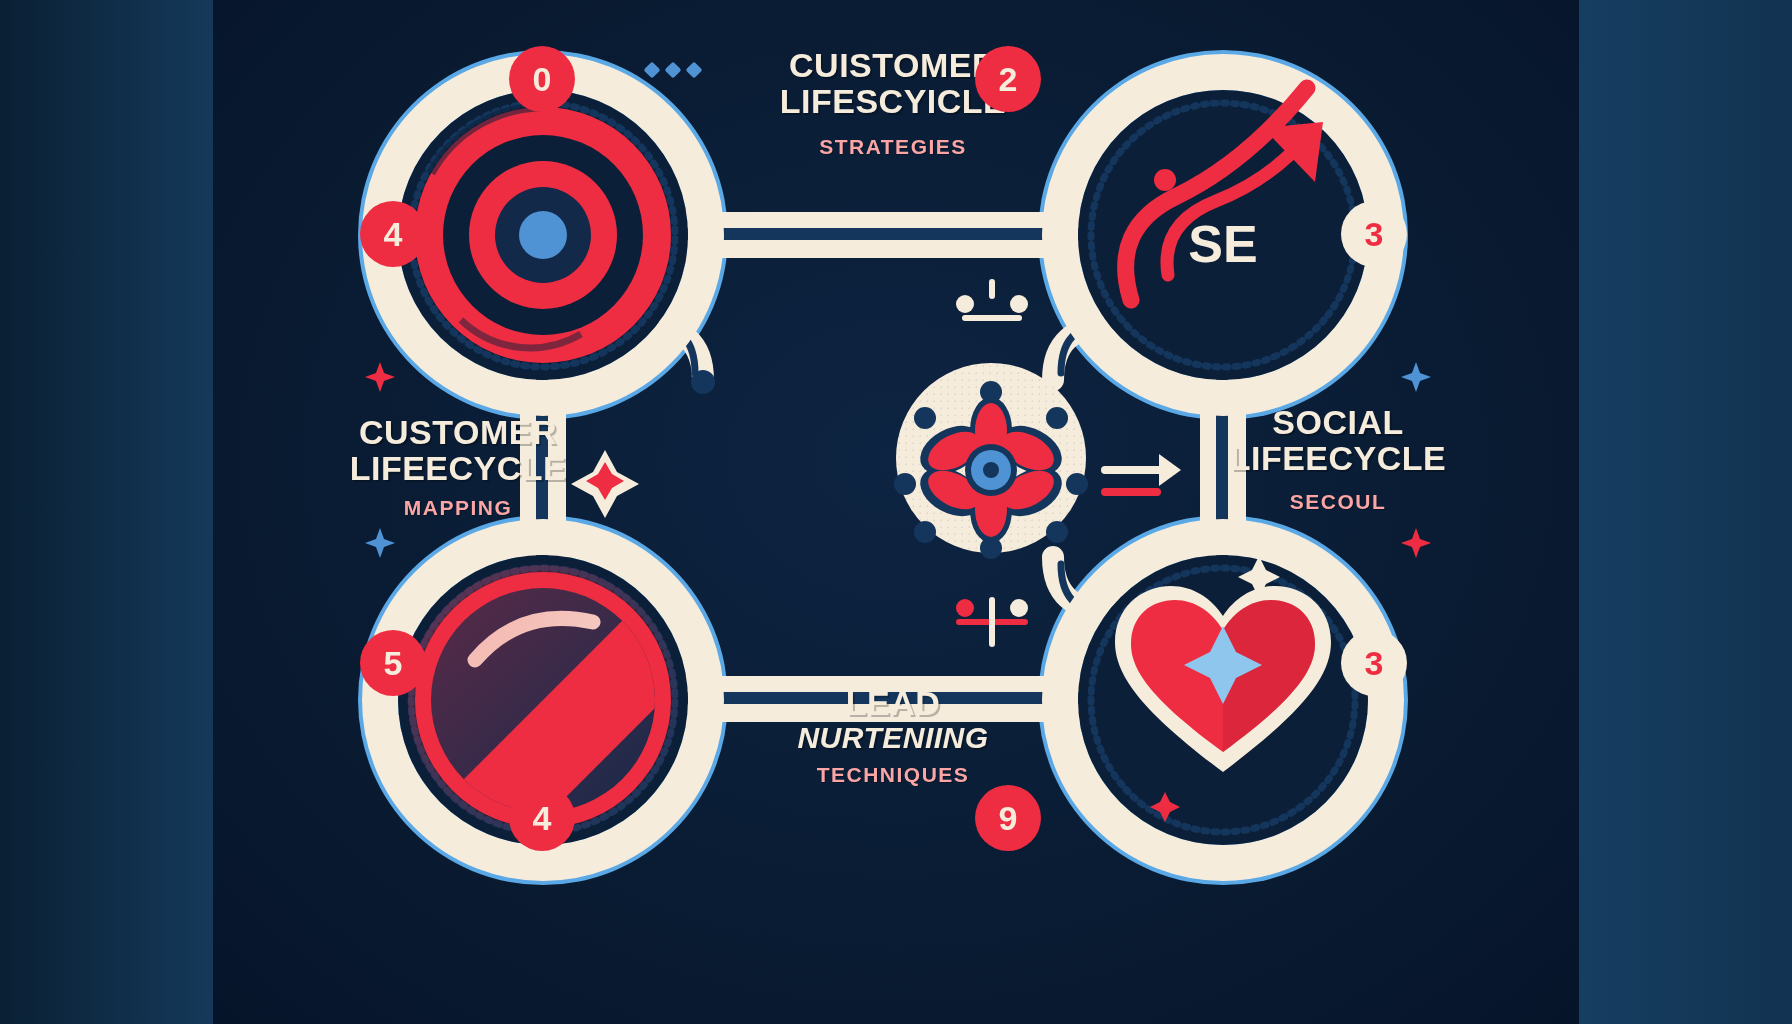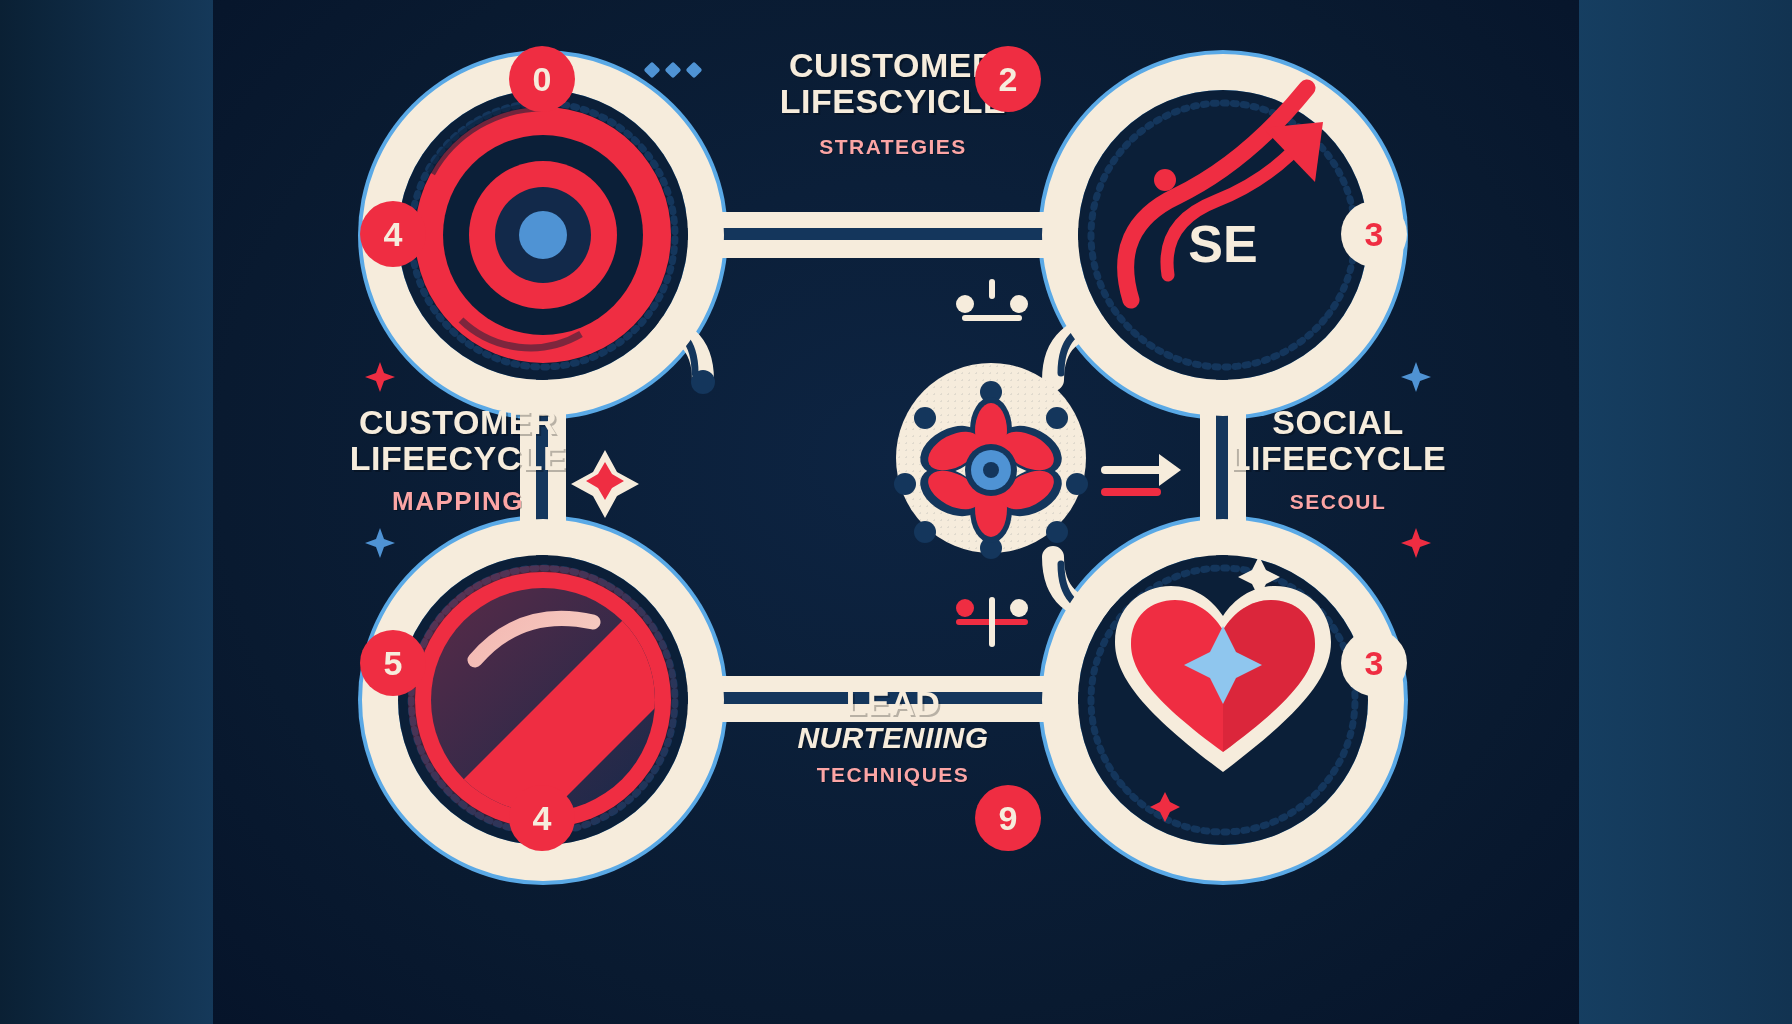--- a/index.html
+++ b/index.html
@@ -255,24 +255,24 @@
           <path d="M15 0 l4 11 l11 4 l-11 4 l-4 11 l-4 -11 l-11 -4 l11 -4 Z" fill="#ef2d42"></path>
         </svg>
     </div>
 
     <div class="tblock" style="left:490px;top:48px;width:380px;">
       <div class="t1" style="font-size:34px;">CUISTOMER</div>
       <div class="t1" style="font-size:34px;">LIFESCYICLE</div>
       <div class="t2" style="font-size:21px;margin-top:16px;">STRATEGIES</div>
     </div>
 
-    <div class="tblock" style="left:85px;top:405px;width:320px;">
+    <div class="tblock" style="left:85px;top:415px;width:320px;">
       <div class="t1" style="font-size:34px;">CUSTOMER</div>
       <div class="t1" style="font-size:34px;">LIFEECYCLE</div>
-      <div class="t2" style="font-size:26px;margin-top:10px;">MAPPING</div>
+      <div class="t2" style="font-size:21px;margin-top:10px;">MAPPING</div>
     </div>
 
     <div class="tblock" style="left:965px;top:405px;width:320px;">
       <div class="t1" style="font-size:34px;">SOCIAL</div>
       <div class="t1" style="font-size:34px;">LIFEECYCLE</div>
       <div class="t2" style="font-size:21px;margin-top:14px;">SECOUL</div>
     </div>
 
     <div class="tblock" style="left:490px;top:686px;width:380px;">
       <div class="t1" style="font-size:34px;">LEAD</div>

